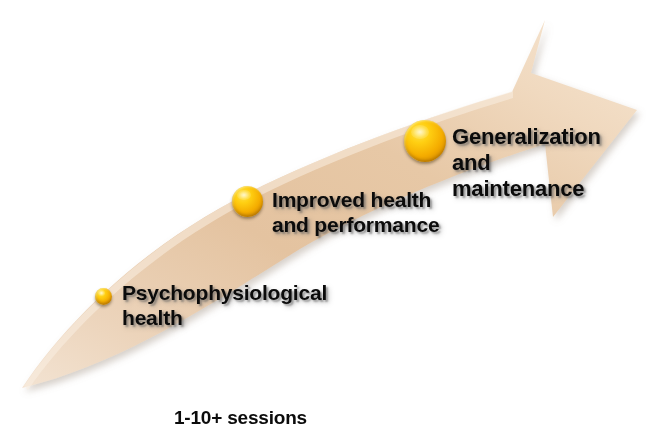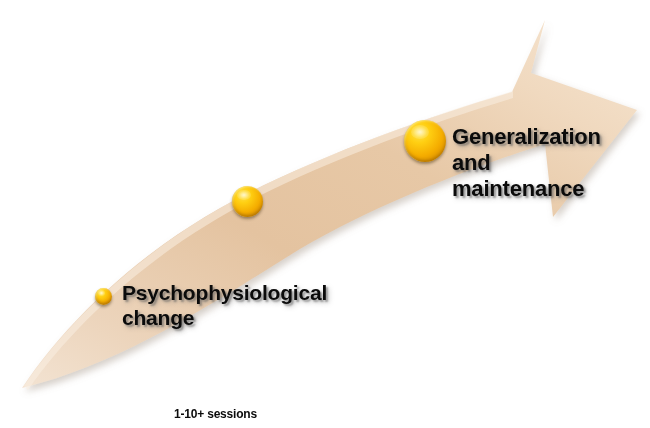--- a/index.html
+++ b/index.html
@@ -102,21 +102,21 @@
   #node-stage-1 { left: 95px; top: 272px; width: 17px; height: 17px; }
   #node-stage-2 { left: 232px; top: 170px; width: 31px; height: 31px; }
   #node-stage-3 { left: 404px; top: 104px; width: 42px; height: 42px; }
 
   
   .timeline-caption {
     position: absolute;
     color: #0b0b0b;
     font-family: "Liberation Sans", sans-serif;
     font-weight: bold;
-    font-size: 12px;
+    font-size: 19px;
     white-space: nowrap;
     letter-spacing: -0.2px;
   }
   #timeline-caption-1 { left: 174px; top: 391px; }
   #timeline-caption-2 { left: 449px; top: 391px; }
 </style>
 </head>
 <body>
 
 <div id="diagram-root">
@@ -171,22 +171,24 @@
 
   <div class="stage-node" id="node-stage-3">
     <div class="sphere"></div>
   </div>
   <div class="stage-label" id="label-stage-3">Generalization
 and maintenance</div>
 
   <div class="stage-node" id="node-stage-2">
     <div class="sphere"></div>
   </div>
+  <div class="stage-label" id="label-stage-2">Improved health
+and performance</div>
 
   <div class="stage-node" id="node-stage-1">
     <div class="sphere"></div>
   </div>
   <div class="stage-label" id="label-stage-1">Psychophysiological
-change</div>
+health</div>
 
   <div class="timeline-caption" id="timeline-caption-1">1-10+ sessions</div>
 
 </div>
 
 </body></html>

